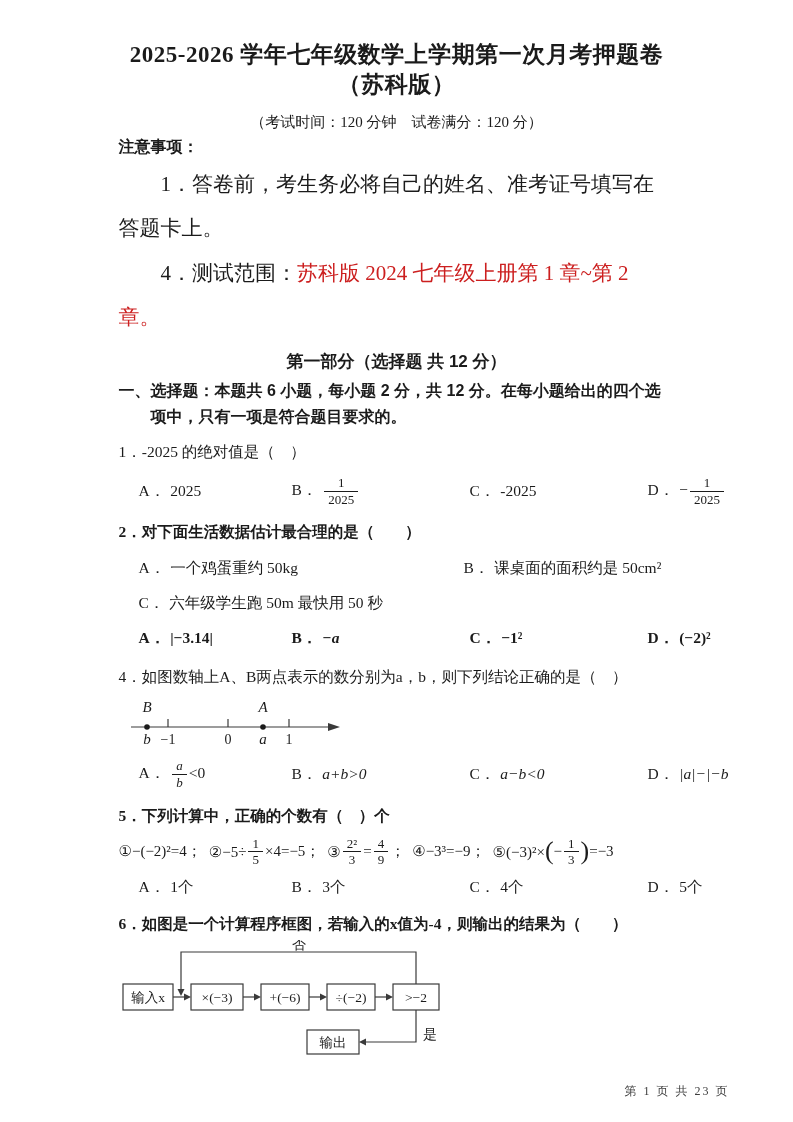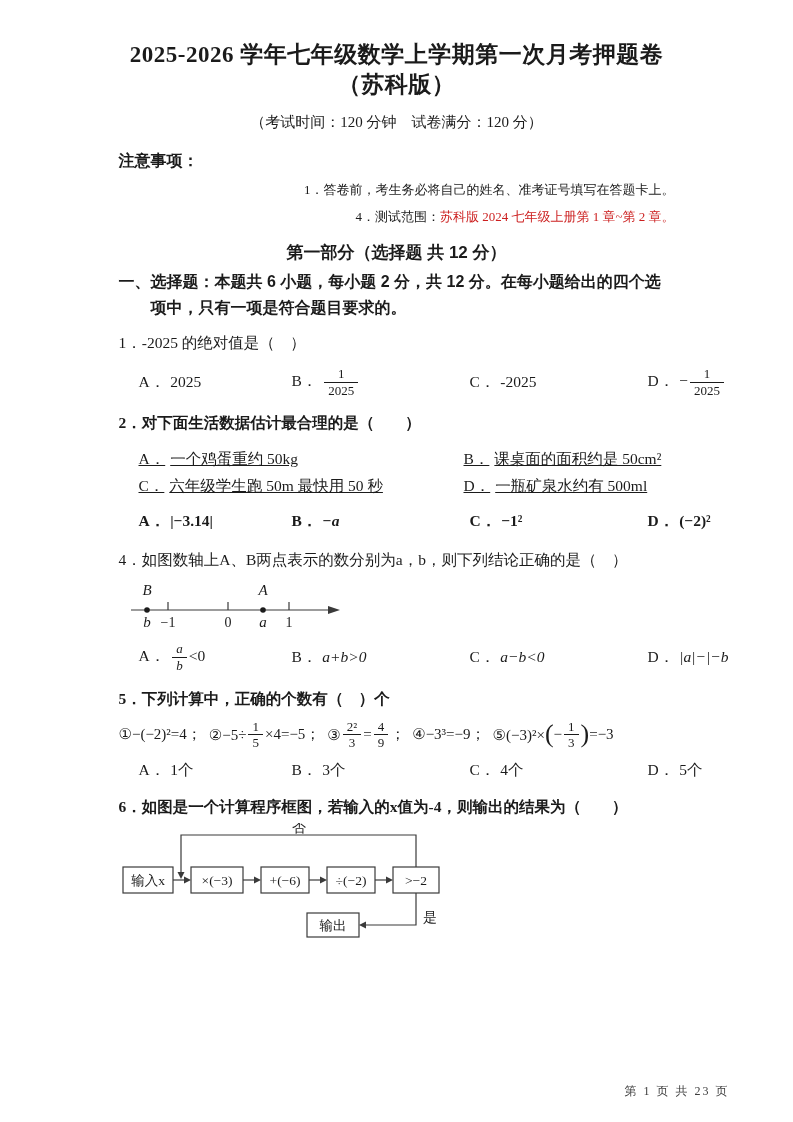--- a/index.html
+++ b/index.html
@@ -19,32 +19,31 @@
     font-size:23px;
     font-weight:700;
     letter-spacing:0.5px;
     line-height:1.3;
   }
   .subtitle {
     text-align:center;
     font-size:15px;
     margin-top:13px;
   }
-  .notices { margin-top:15px; }
+  .notices { margin-top:1px; }
   .notices-heading {
     font-family:"Liberation Sans","DejaVu Sans",sans-serif;
     font-weight:700;
     font-size:16px;
     line-height:1.8;
   }
   .notice-item {
-    font-size:13px;
+    font-size:21px;
     line-height:2.12;
     text-indent:2em;
-    text-align:right;
   }
   .scope-red { color:#cc1f1f; }
   .part-heading {
     text-align:center;
     font-family:"Liberation Sans","DejaVu Sans",sans-serif;
     font-weight:700;
     font-size:17px;
     margin-top:9px;
     line-height:1.5;
   }
@@ -64,25 +63,24 @@
     display:grid;
     grid-template-columns:115px 140px 140px 1fr;
     padding-left:20px;
     align-items:center;
     margin-top:12px;
     gap:38px;
   }
   .opt-grid2 {
     display:grid;
     grid-template-columns:325px 1fr;
-    row-gap:6px;
+    row-gap:14px;
     padding-left:20px;
     align-items:center;
     margin-top:14px;
-    text-decoration:underline;
   }
   .opt { white-space:nowrap; }
   .olabel { margin-right:5px; }
   .frac {
     display:inline-block;
     vertical-align:middle;
     text-align:center;
     line-height:1.05;
     font-size:13px;
     margin:0 2px;
@@ -149,21 +147,20 @@
       <span class="opt"><span class="olabel">D．</span><span>−</span><span class="frac"><span class="num">1</span><span class="den">2025</span></span></span>
     </div>
   </div>
 
   <div class="q">
     <div class="q-stem mt14">2．对下面生活数据估计最合理的是（　　）</div>
     <div class="opt-grid2">
       <span class="opt"><span class="olabel">A．</span><span>一个鸡蛋重约 50kg</span></span>
       <span class="opt"><span class="olabel">B．</span><span>课桌面的面积约是 50cm²</span></span>
       <span class="opt"><span class="olabel">C．</span><span>六年级学生跑 50m 最快用 50 秒</span></span>
-      <span class="opt"><span class="olabel">D．</span><span>一瓶矿泉水约有 500ml</span></span>
     </div>
   </div>
 
   <div class="q">
     <div class="opt-grid4 mt14">
       <span class="opt"><span class="olabel">A．</span><span>|−3.14|</span></span>
       <span class="opt"><span class="olabel">B．</span><span class="ital">−a</span></span>
       <span class="opt"><span class="olabel">C．</span><span>−1²</span></span>
       <span class="opt"><span class="olabel">D．</span><span>(−2)²</span></span>
     </div>

